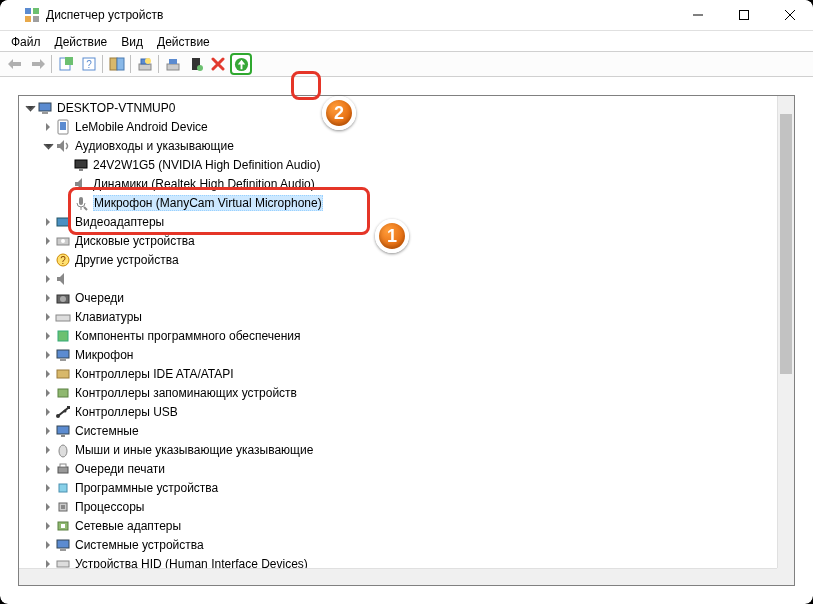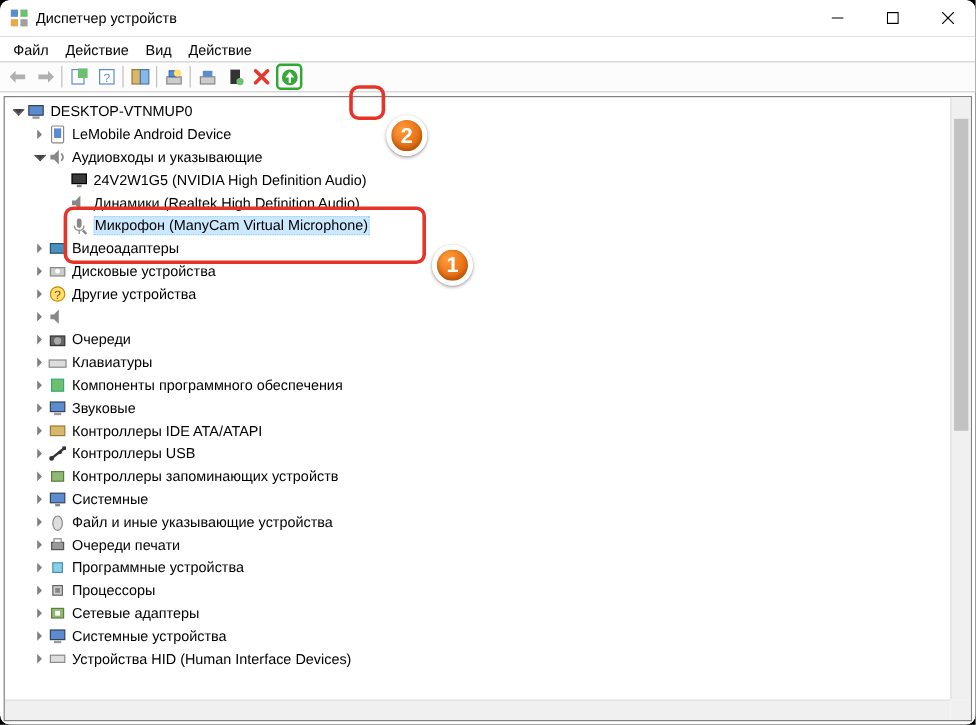--- a/index.html
+++ b/index.html
@@ -21,21 +21,21 @@
     flex-direction: column;
     border-radius: 8px;
     overflow: hidden;
   }
   
   .titlebar {
     height: 31px;
     background: #fff;
     display: flex;
     align-items: center;
-    padding-left: 8px;
+    padding-left: 24px;
     border-bottom: 1px solid #e0e0e0;
   }
   .titlebar .app-icon {
     width: 16px; height: 16px;
     margin-right: 6px;
   }
   .titlebar .title {
     flex: 1;
     font-size: 12px;
     color: #000;
@@ -81,21 +81,21 @@
     width: 22px; height: 22px;
     border: 2px solid #2fa82f;
     border-radius: 4px;
     display: flex; align-items: center; justify-content: center;
     background: #fff;
   }
   
   .tree-container {
     flex: 1;
     border: 1px solid #808080;
-    margin: 3px;
+    margin: 18px;
     background: #fff;
     overflow: hidden;
     position: relative;
   }
   .tree {
     padding: 2px 0;
     position: relative;
   }
   .node {
     display: flex;
@@ -423,70 +423,70 @@
           <span class="label">Компоненты программного обеспечения</span>
         </div>
       <div class="node" style="padding-left:22px">
           <span class="arrow right"></span>
           <span class="dicon">
             <svg width="16" height="16" viewBox="0 0 16 16">
               <rect x="2" y="3" width="12" height="8" fill="#5b8bd0" stroke="#345"></rect>
               <rect x="5" y="12" width="6" height="2" fill="#999"></rect>
             </svg>
           </span>
-          <span class="label">Звуковые</span>
+          <span class="label">Микрофон</span>
         </div>
       <div class="node" style="padding-left:22px">
           <span class="arrow right"></span>
           <span class="dicon">
             <svg width="16" height="16" viewBox="0 0 16 16">
               <rect x="2" y="4" width="12" height="8" fill="#d8b86a" stroke="#9a7a3a"></rect>
             </svg>
           </span>
           <span class="label">Контроллеры IDE ATA/ATAPI</span>
+        </div>
+      <div class="node" style="padding-left:22px">
+          <span class="arrow right"></span>
+          <span class="dicon">
+            <svg width="16" height="16" viewBox="0 0 16 16">
+              <rect x="3" y="4" width="10" height="8" fill="#8fb870" stroke="#5a8040"></rect>
+            </svg>
+          </span>
+          <span class="label">Контроллеры запоминающих устройств</span>
         </div>
       <div class="node" style="padding-left:22px">
           <span class="arrow right"></span>
           <span class="dicon">
             <svg width="16" height="16" viewBox="0 0 16 16">
               <circle cx="3" cy="12" r="2" fill="#333"></circle>
               <path d="M3 12 L13 4" stroke="#333" stroke-width="2"></path>
               <circle cx="10" cy="7" r="1.5" fill="#333"></circle>
               <rect x="12" y="2" width="3" height="3" fill="#333"></rect>
             </svg>
           </span>
           <span class="label">Контроллеры USB</span>
         </div>
       <div class="node" style="padding-left:22px">
           <span class="arrow right"></span>
           <span class="dicon">
             <svg width="16" height="16" viewBox="0 0 16 16">
-              <rect x="3" y="4" width="10" height="8" fill="#8fb870" stroke="#5a8040"></rect>
-            </svg>
-          </span>
-          <span class="label">Контроллеры запоминающих устройств</span>
-        </div>
-      <div class="node" style="padding-left:22px">
-          <span class="arrow right"></span>
-          <span class="dicon">
-            <svg width="16" height="16" viewBox="0 0 16 16">
               <rect x="2" y="3" width="12" height="8" fill="#5b8bd0" stroke="#345"></rect>
               <rect x="6" y="12" width="4" height="2" fill="#888"></rect>
             </svg>
           </span>
           <span class="label">Системные</span>
         </div>
       <div class="node" style="padding-left:22px">
           <span class="arrow right"></span>
           <span class="dicon">
             <svg width="16" height="16" viewBox="0 0 16 16">
               <ellipse cx="8" cy="9" rx="4" ry="6" fill="#ddd" stroke="#888"></ellipse>
             </svg>
           </span>
-          <span class="label">Файл и иные указывающие устройства</span>
+          <span class="label">Мыши и иные указывающие указывающие</span>
         </div>
       <div class="node" style="padding-left:22px">
           <span class="arrow right"></span>
           <span class="dicon">
             <svg width="16" height="16" viewBox="0 0 16 16">
               <rect x="3" y="6" width="10" height="6" fill="#999" stroke="#555"></rect>
               <rect x="5" y="3" width="6" height="3" fill="#fff" stroke="#888"></rect>
             </svg>
           </span>
           <span class="label">Очереди печати</span>

